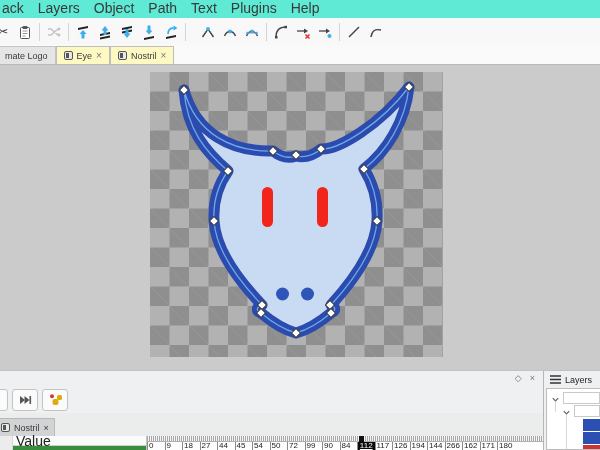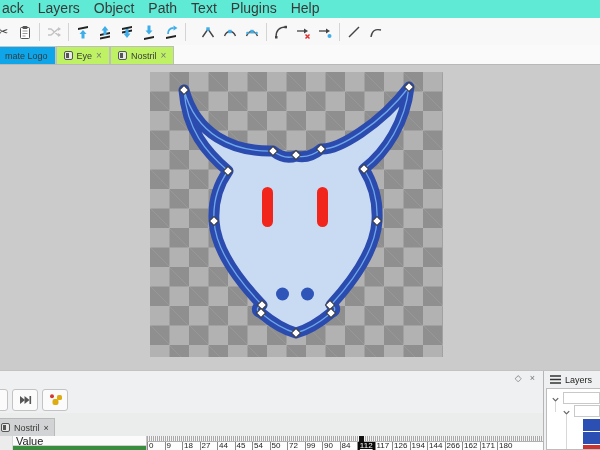--- a/index.html
+++ b/index.html
@@ -15,22 +15,22 @@
   
   .toolbar { height:27px; display:flex; align-items:center; background:#f8f8f8; padding-left:0; }
   .tb-btn { width:22px; height:22px; display:flex; align-items:center; justify-content:center; border-radius:2px; }
   .tb-btn svg { display:block; }
   .tb-cut { margin-left:-8px; font-size:13px; color:#444; }
   .sep { width:1px; height:18px; background:#d4d4d4; margin:0 3px; }
   .gap { width:8px; }
 
   
   .tabbar { height:20px; display:flex; align-items:flex-end; background:#fafafa; border-bottom:1px solid #b8b8b8; font-size:9px; }
-  .tab { height:18px; display:flex; align-items:center; gap:4px; padding:0 7px; border:1px solid #bdbdbd; border-bottom:none; background:#bef264; color:#3a3a3a; white-space:nowrap; }
-  .tab.active { background:#0ea5e9; border-color:#c4c4c4; }
+  .tab { height:18px; display:flex; align-items:center; gap:4px; padding:0 7px; border:1px solid #bdbdbd; border-bottom:none; background:#fef9c3; color:#3a3a3a; white-space:nowrap; }
+  .tab.active { background:#e5e5e5; border-color:#c4c4c4; }
   .tab.first { border-left:none; padding-left:5px; }
   .tab .close { color:#777; font-size:10px; line-height:9px; }
   .tab-ico { width:9px; height:9px; border:1px solid #555; border-radius:2px; position:relative; background:#e8e8e8; }
   .tab-ico::after { content:""; position:absolute; left:1px; top:1px; width:3px; height:5px; background:#555; }
 
   
   .viewport { position:relative; height:305px; background:#cbcbcb; overflow:hidden; }
   .checker { position:absolute; left:150px; top:7px; width:293px; height:285px;
     background-color:#b2b2b2;
     background-image:
@@ -44,21 +44,21 @@
   .tl-panel { width:543px; display:flex; flex-direction:column; }
   .tl-head { height:15px; display:flex; align-items:center; justify-content:flex-end; gap:8px; padding-right:8px; color:#777; font-size:9px; }
   .tl-toolbar { height:28px; display:flex; align-items:center; gap:4px; padding-left:0; }
   .tl-btn { width:26px; height:22px; background:#fbfbfb; border:1px solid #c3c3c3; border-radius:3px; display:flex; align-items:center; justify-content:center; }
   .tl-btn.cutoff { margin-left:-18px; }
   .tl-tabrow { height:23px; display:flex; align-items:flex-end; background:#ebecec; }
   .tl-tab { height:18px; display:flex; align-items:center; gap:4px; padding:0 5px 0 6px; margin-left:-6px; background:#d2d3d4; border:1px solid #b9b9b9; border-bottom:none; font-size:9px; color:#3a3a3a; }
   .tl-content { height:14px; display:flex; }
   .tree-strip { width:13px; background:#ececec; border-right:1px solid #d8d8d8; }
   .value-col { width:134px; display:flex; flex-direction:column; border-right:1px solid #c6c6c6; }
-  .value-header { height:10px; background:#fbfbfb; border-bottom:1px solid #d0d0d0; font-size:11px; line-height:10px; padding-left:3px; color:#222; }
+  .value-header { height:10px; background:#fbfbfb; border-bottom:1px solid #d0d0d0; font-size:14px; line-height:10px; padding-left:3px; color:#222; }
   .value-track { height:4px; }
   .value-track svg { display:block; }
   .ruler { flex:1; display:flex; flex-direction:column; background:#f4f4f4; overflow:hidden; }
   .ticks { height:6px; position:relative; border-bottom:1px solid #b0b0b0;
     background:repeating-linear-gradient(to right,#a8a8a8 0 1px,#f4f4f4 1px 2px); }
   .playhead { position:absolute; left:212px; top:0; width:5px; height:6px; background:#111; }
   .labels { height:8px; display:flex; background:#fdfdfd; }
   .rl { flex:none; width:17.5px; border-left:1px solid #8a8a8a; font-size:8px; line-height:8px; padding-left:1px; color:#222; overflow:hidden; }
   .rl.current { background:#0a0a0a; color:#fff; text-align:center; padding-left:0;text-decoration:underline; }
 

